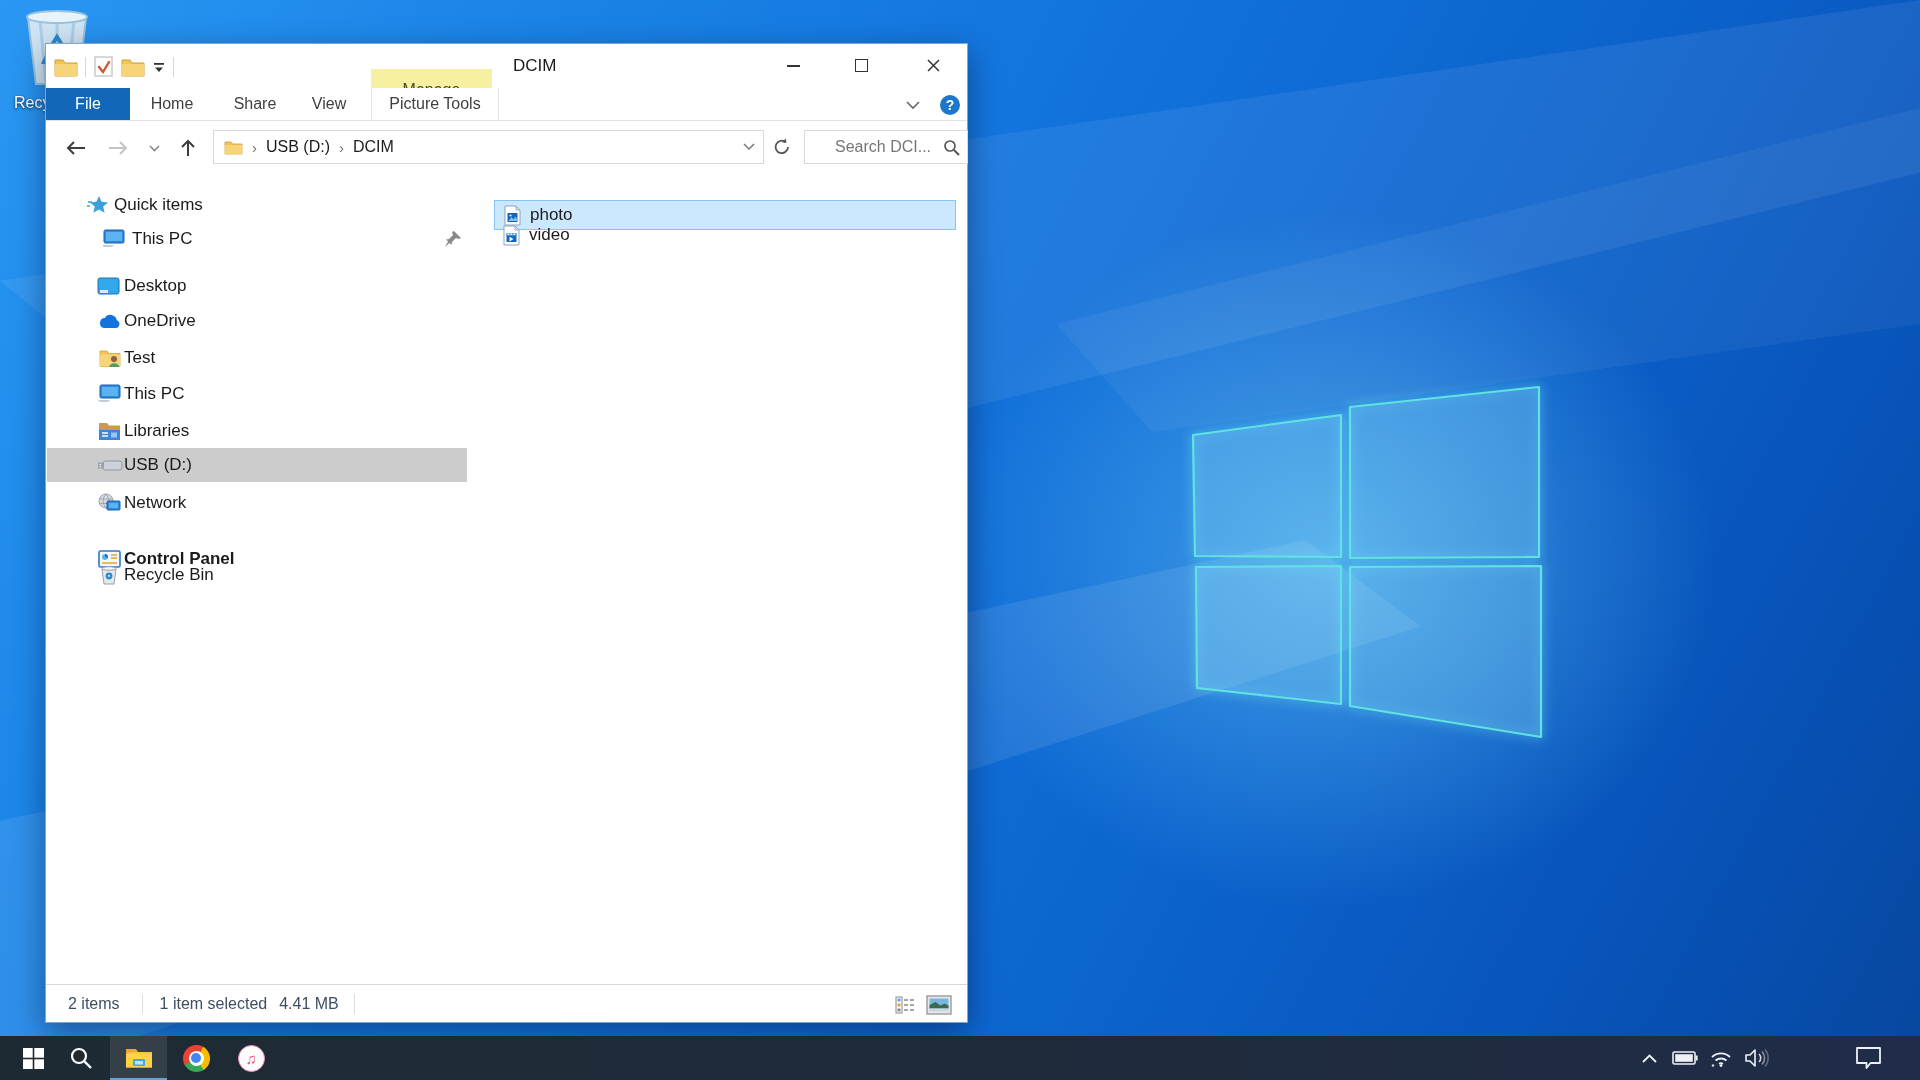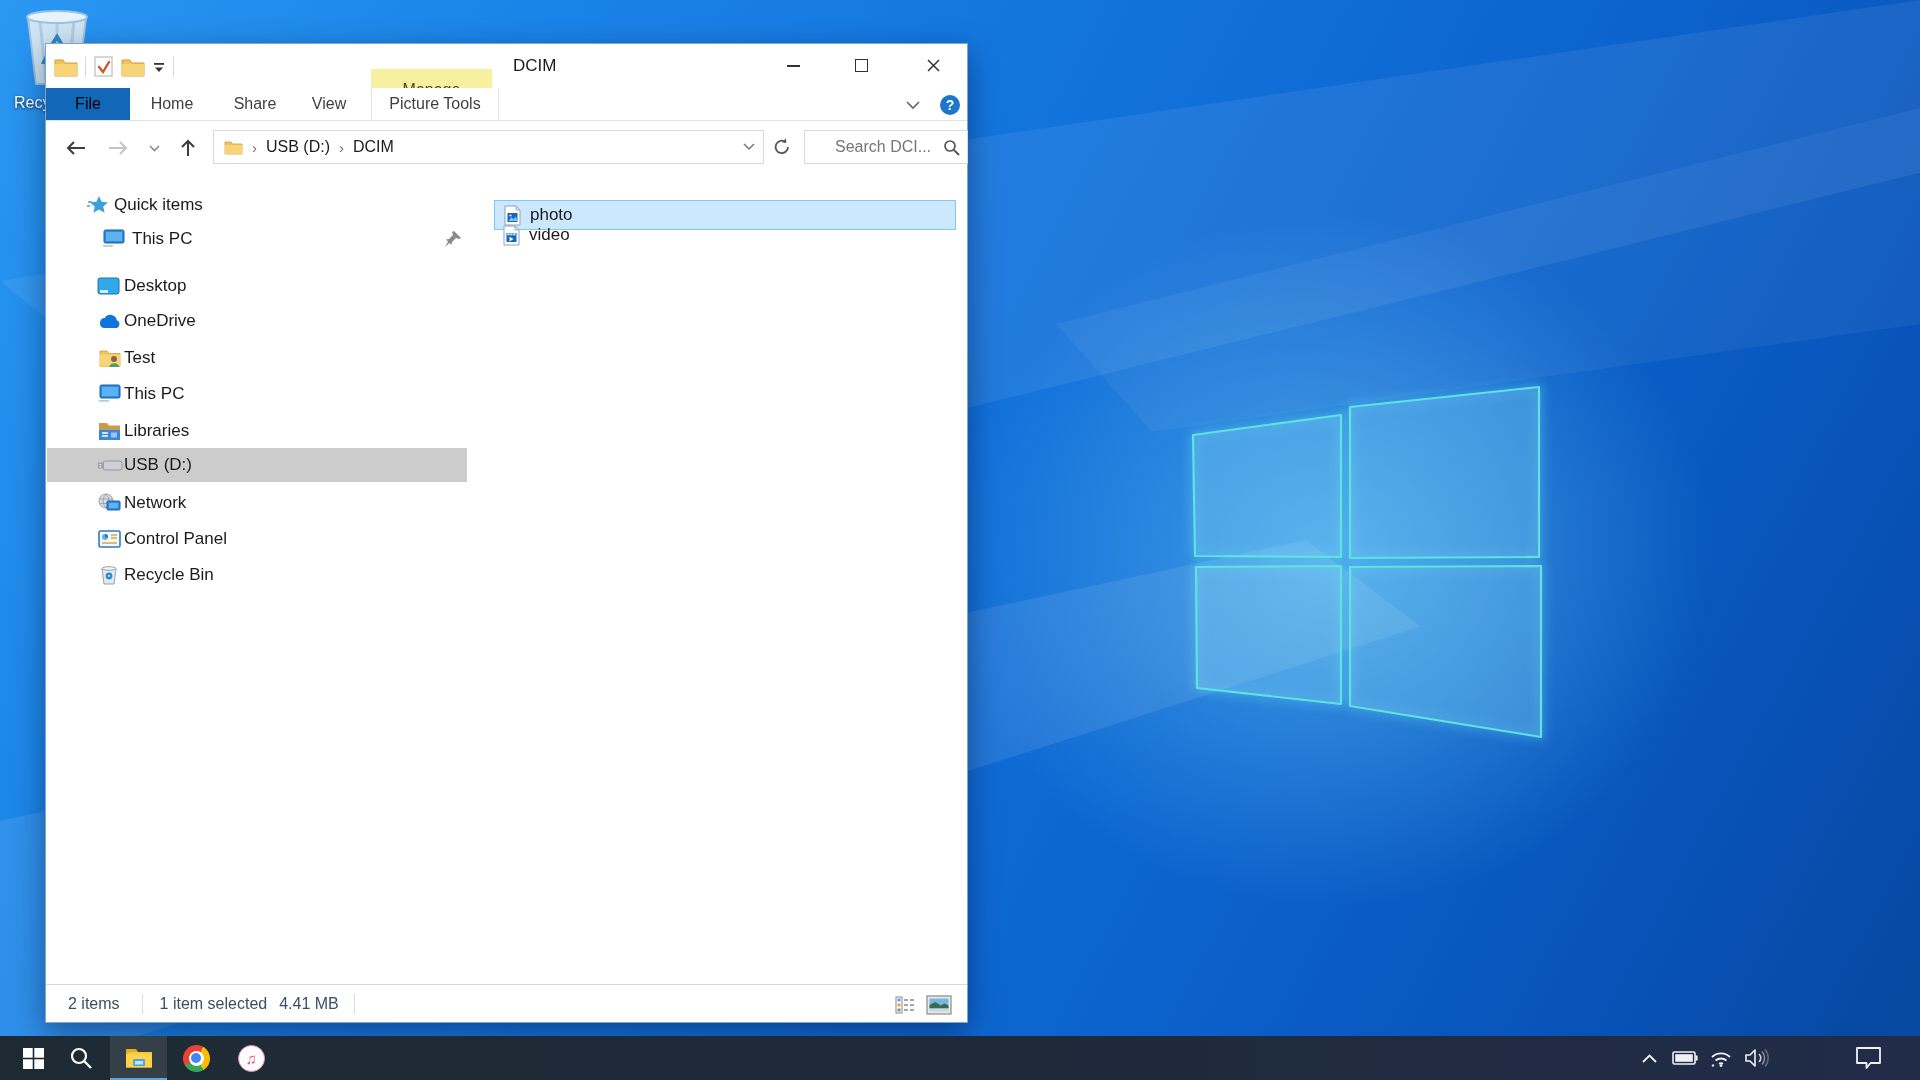--- a/index.html
+++ b/index.html
@@ -31,21 +31,21 @@
   .manage-tab{position:absolute;left:325px;top:2px;width:121px;height:42px;background:#f7f0a0;
     display:flex;align-items:center;justify-content:center;font-size:16px;color:#4d4a20;margin-top:23px;}
   .win-title{position:absolute;left:467px;top:12px;font-size:17px;color:#1b1b1b;}
   .cap-btn{position:absolute;top:0;width:46px;height:43px;display:flex;align-items:center;justify-content:center;}
   .cap-min{left:724px;} .cap-max{left:792px;} .cap-close{left:864px;}
   .glyph-min{width:13px;height:2px;background:#333;}
   .glyph-max{width:11px;height:11px;border:1.4px solid #333;}
 
   .tabsrow{position:absolute;left:0;top:44px;width:100%;height:33px;border-bottom:1px solid #e2e2e6;box-sizing:border-box;background:#fff;}
   .tab{position:absolute;top:0;height:32px;display:flex;align-items:center;justify-content:center;font-size:16px;color:#3f3f3f;}
-  .tab.file{left:0;width:84px;background:#1267b8;color:#000000;}
+  .tab.file{left:0;width:84px;background:#1267b8;color:#ffffff;}
   .tab.home{left:92px;width:68px;}
   .tab.share{left:172px;width:74px;}
   .tab.view{left:252px;width:62px;}
   .tab.ptools{left:325px;width:128px;border-left:1px solid #e2e2e6;border-right:1px solid #e2e2e6;box-sizing:border-box;}
   .ribbon-ctrl{position:absolute;top:5px;display:flex;align-items:center;justify-content:center;width:24px;height:24px;}
   .help-circle{width:20px;height:20px;border-radius:50%;background:#1c76c9;color:#fff;font-size:14px;font-weight:bold;
     display:flex;align-items:center;justify-content:center;}
 
   .toolbar{position:absolute;left:0;top:77px;width:100%;height:53px;background:#fff;display:flex;align-items:center;}
   .nav-arrow{position:absolute;top:13px;width:28px;height:28px;display:flex;align-items:center;justify-content:center;}
@@ -316,21 +316,21 @@
         <div class="nav-item" style="top:312px;">
           <svg class="icon" style="left:50px;" width="24" height="20" viewBox="0 0 24 20">
             <circle cx="9" cy="8" r="7" fill="#d8dde2" stroke="#9aa1a9" stroke-width="1"></circle>
             <path d="M2.5 6 h13 M2.5 10.5 h13 M9 1 a10 10 0 0 1 0 14 M9 1 a10 10 0 0 0 0 14" stroke="#9aa1a9" stroke-width="0.9" fill="none"></path>
             <rect x="10" y="8" width="13" height="9" rx="1" fill="#2e8ce0" stroke="#1b5fa3" stroke-width="1"></rect>
             <rect x="12" y="10" width="9" height="5" fill="#5cb3f0"></rect>
           </svg>
           <span class="txt" style="left:77px;">Network</span>
         </div>
 
-        <div class="nav-item" style="top:348px;">
+        <div class="nav-item" style="top:368px;font-weight:bold;">
           <svg class="icon" style="left:51px;" width="23" height="18" viewBox="0 0 23 18">
             <rect x="1" y="1" width="21" height="16" rx="1.5" fill="#f4f8fb" stroke="#2e78c8" stroke-width="1.6"></rect>
             <circle cx="7" cy="7" r="3" fill="#5cb3f0"></circle>
             <path d="M7 7 L7 4 A3 3 0 0 1 9.8 8 z" fill="#2a6fb0"></path>
             <path d="M13 5 h6 M13 8 h6 M4 13 h15" stroke="#e0a23c" stroke-width="1.5"></path>
           </svg>
           <span class="txt" style="left:77px;">Control Panel</span>
         </div>
 
         <div class="nav-item" style="top:384px;">

